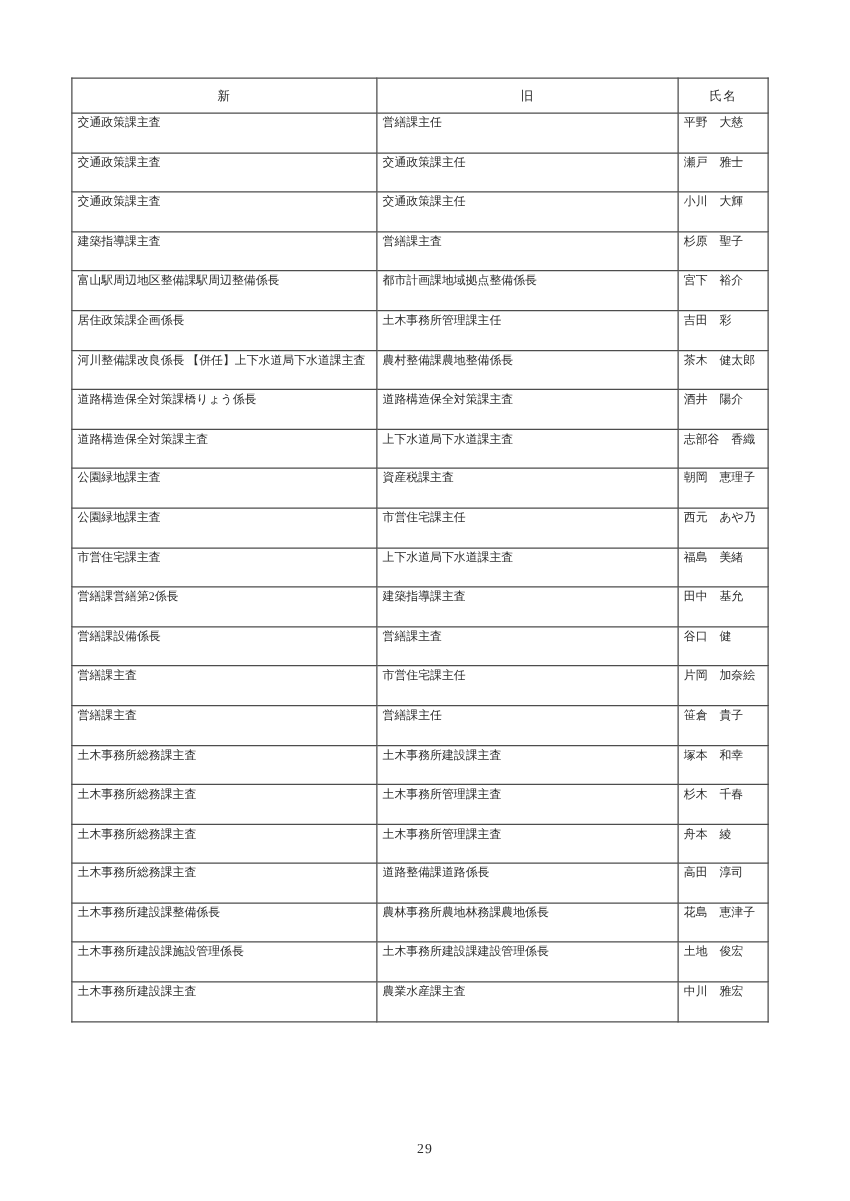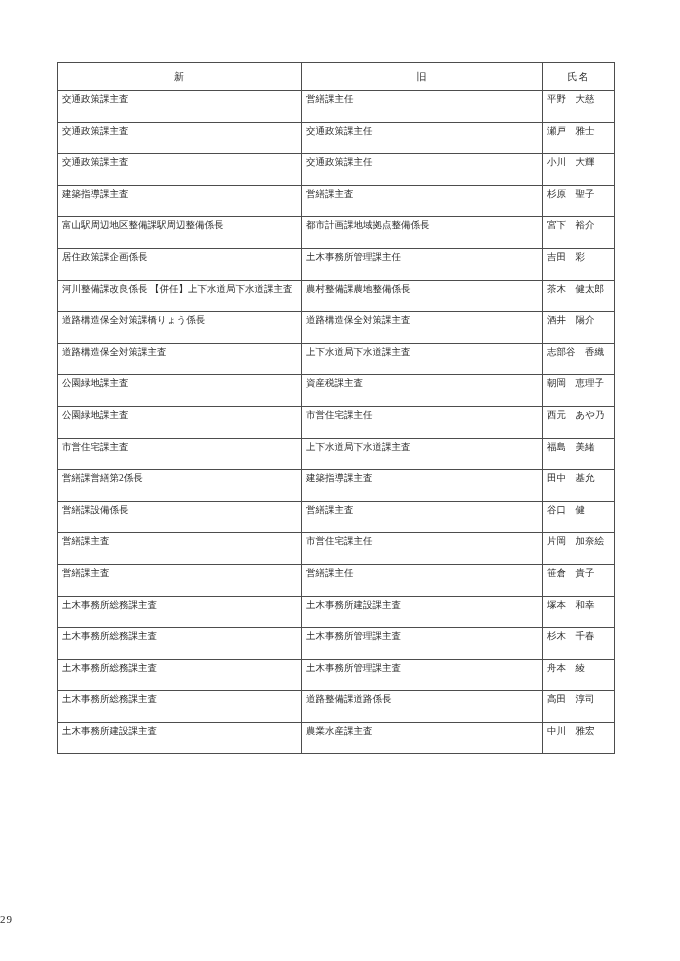--- a/index.html
+++ b/index.html
@@ -42,20 +42,21 @@
     text-align:left;
     vertical-align:top;
     padding:3px 2px 0 4px;
     line-height:1.2;
     white-space:nowrap;
     overflow:hidden;
   }
   .page-number {
     position:absolute;
     left:0; right:0; top:913px;
+    text-align:center;
     font-size:11px;
     letter-spacing:1px;
     color:#2b2b2b;
   }
 </style>
 </head>
 <body>
 
 <div class="page">
 
@@ -167,20 +168,30 @@
           <td>土木事務所総務課主査</td>
           <td>土木事務所管理課主査</td>
           <td>舟本　綾</td>
         </tr>
         <tr>
           <td>土木事務所総務課主査</td>
           <td>道路整備課道路係長</td>
           <td>高田　淳司</td>
         </tr>
         <tr>
+          <td>土木事務所建設課整備係長</td>
+          <td>農林事務所農地林務課農地係長</td>
+          <td>花島　恵津子</td>
+        </tr>
+        <tr>
+          <td>土木事務所建設課施設管理係長</td>
+          <td>土木事務所建設課建設管理係長</td>
+          <td>土地　俊宏</td>
+        </tr>
+        <tr>
           <td>土木事務所建設課主査</td>
           <td>農業水産課主査</td>
           <td>中川　雅宏</td>
         </tr>
       </tbody>
   </table>
 
   <div class="page-number">29</div>
 
 </div>

